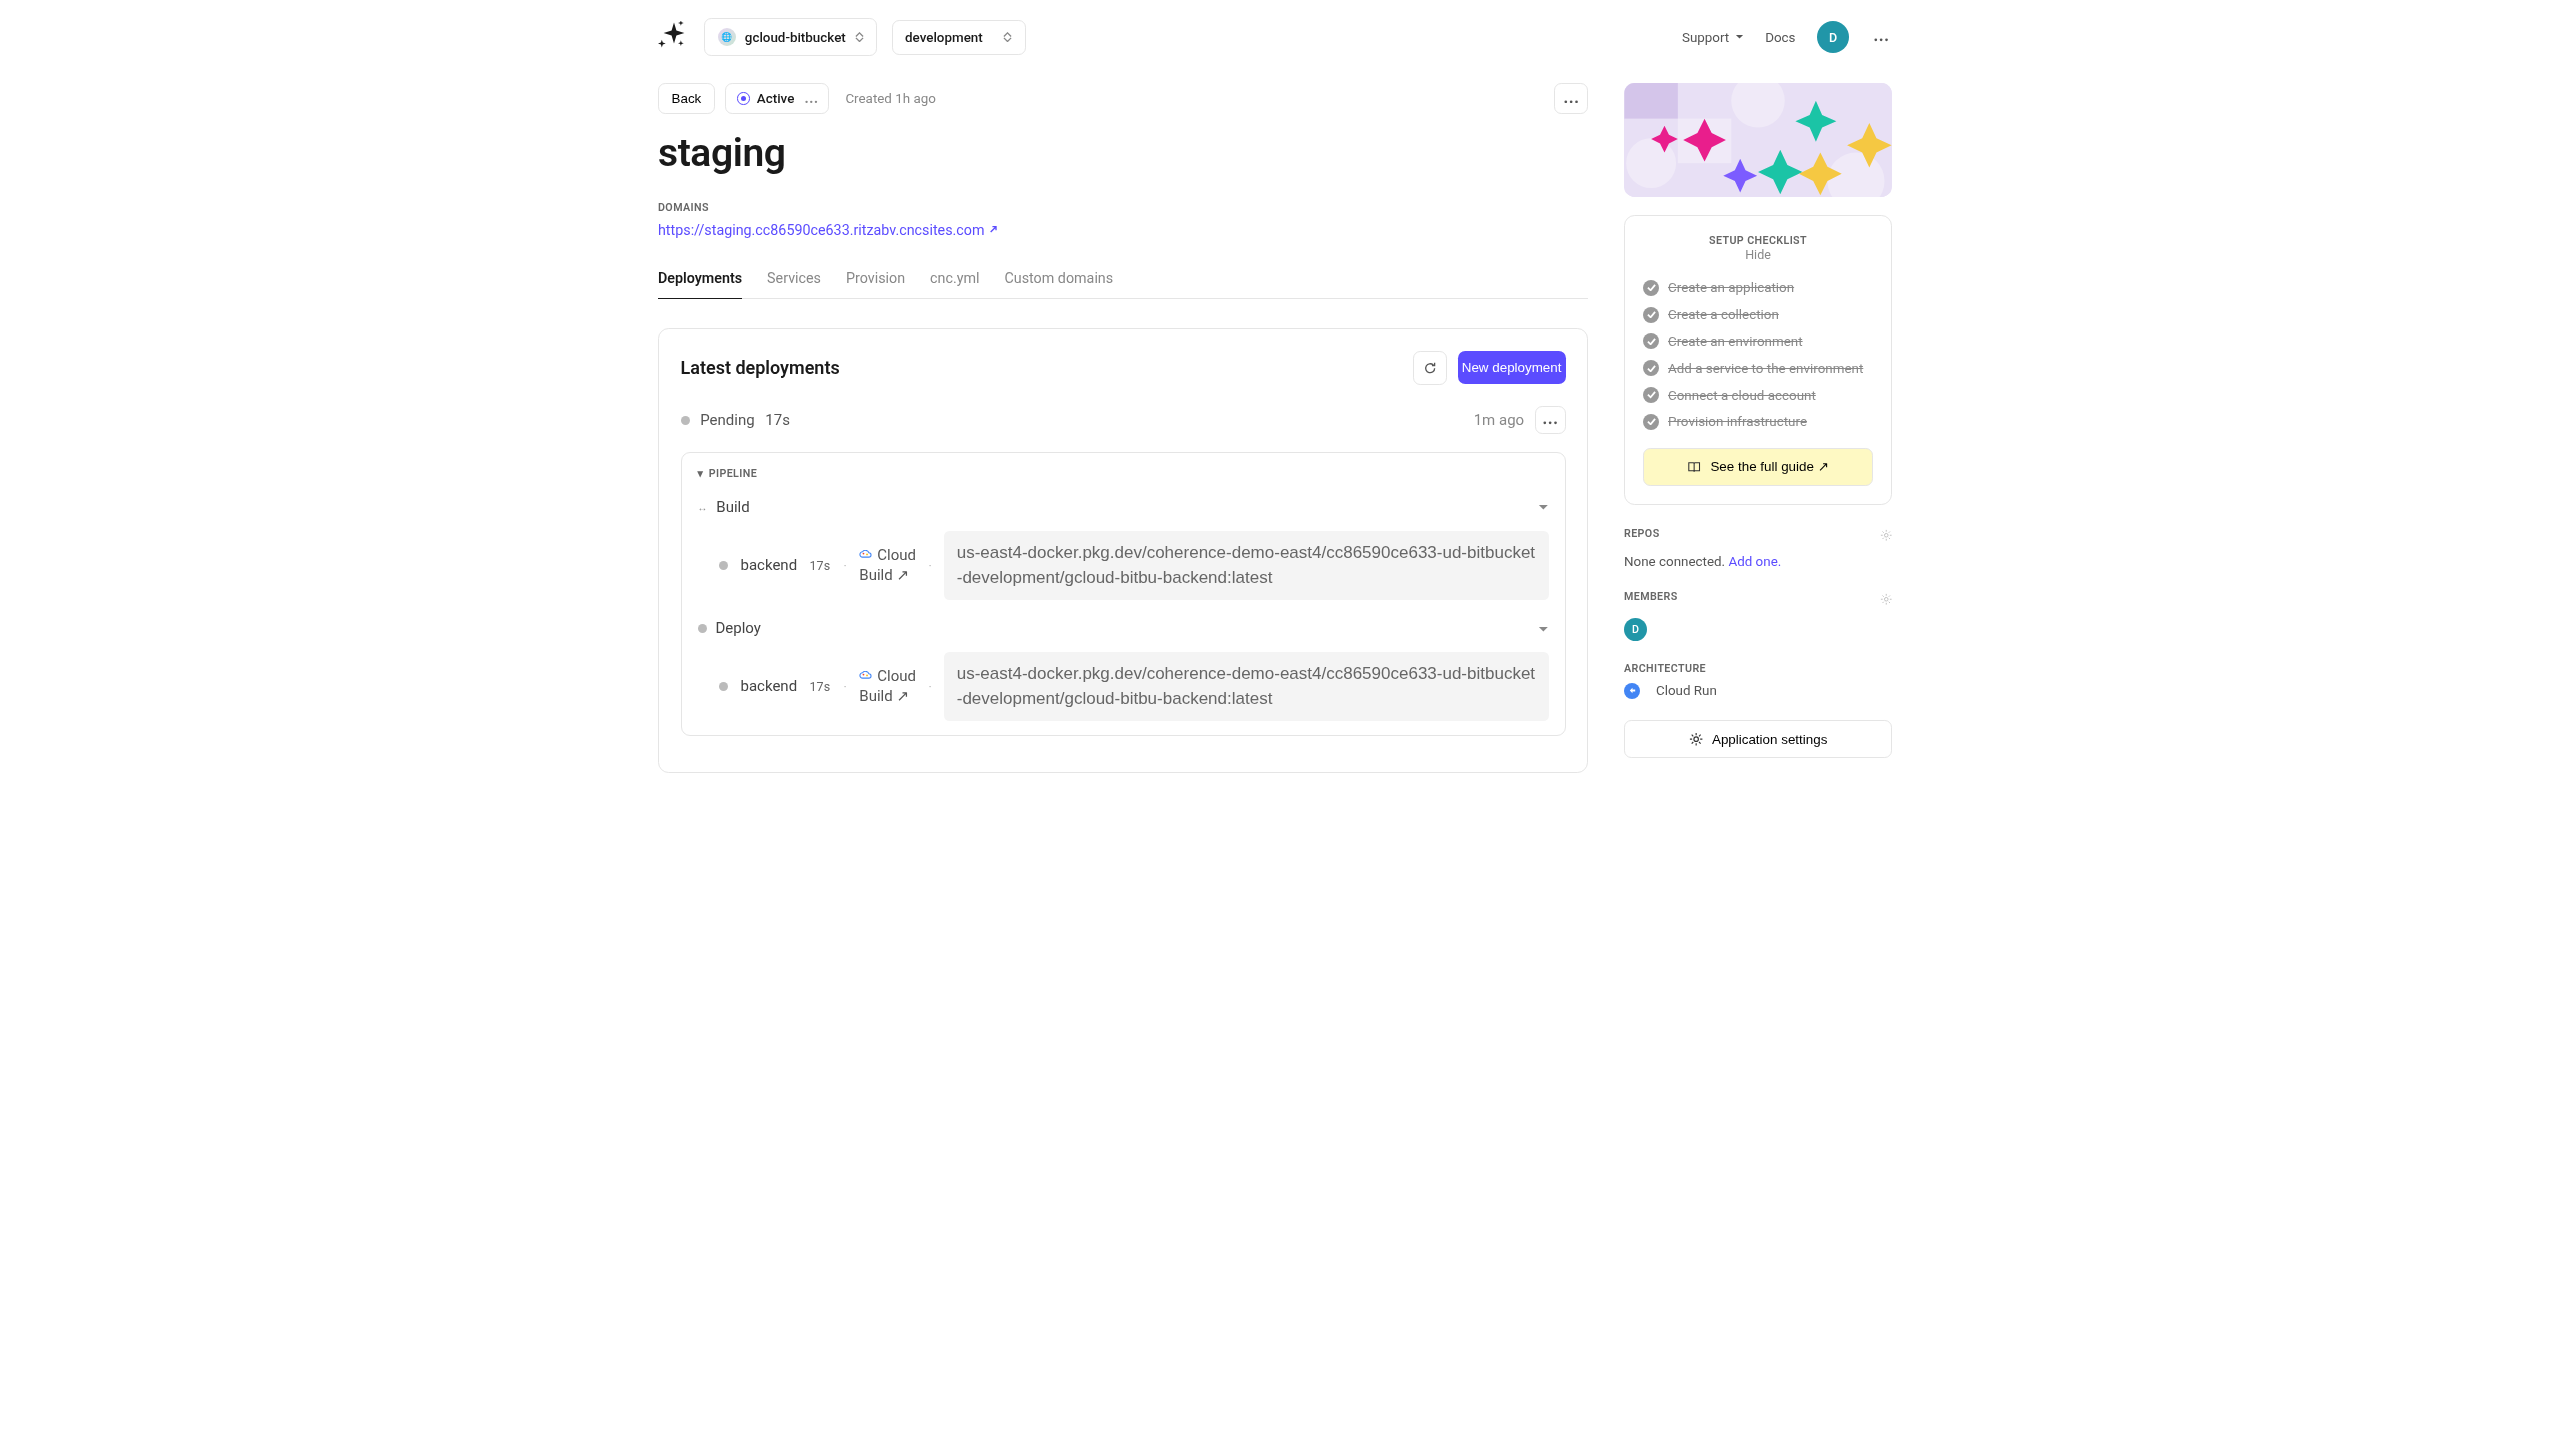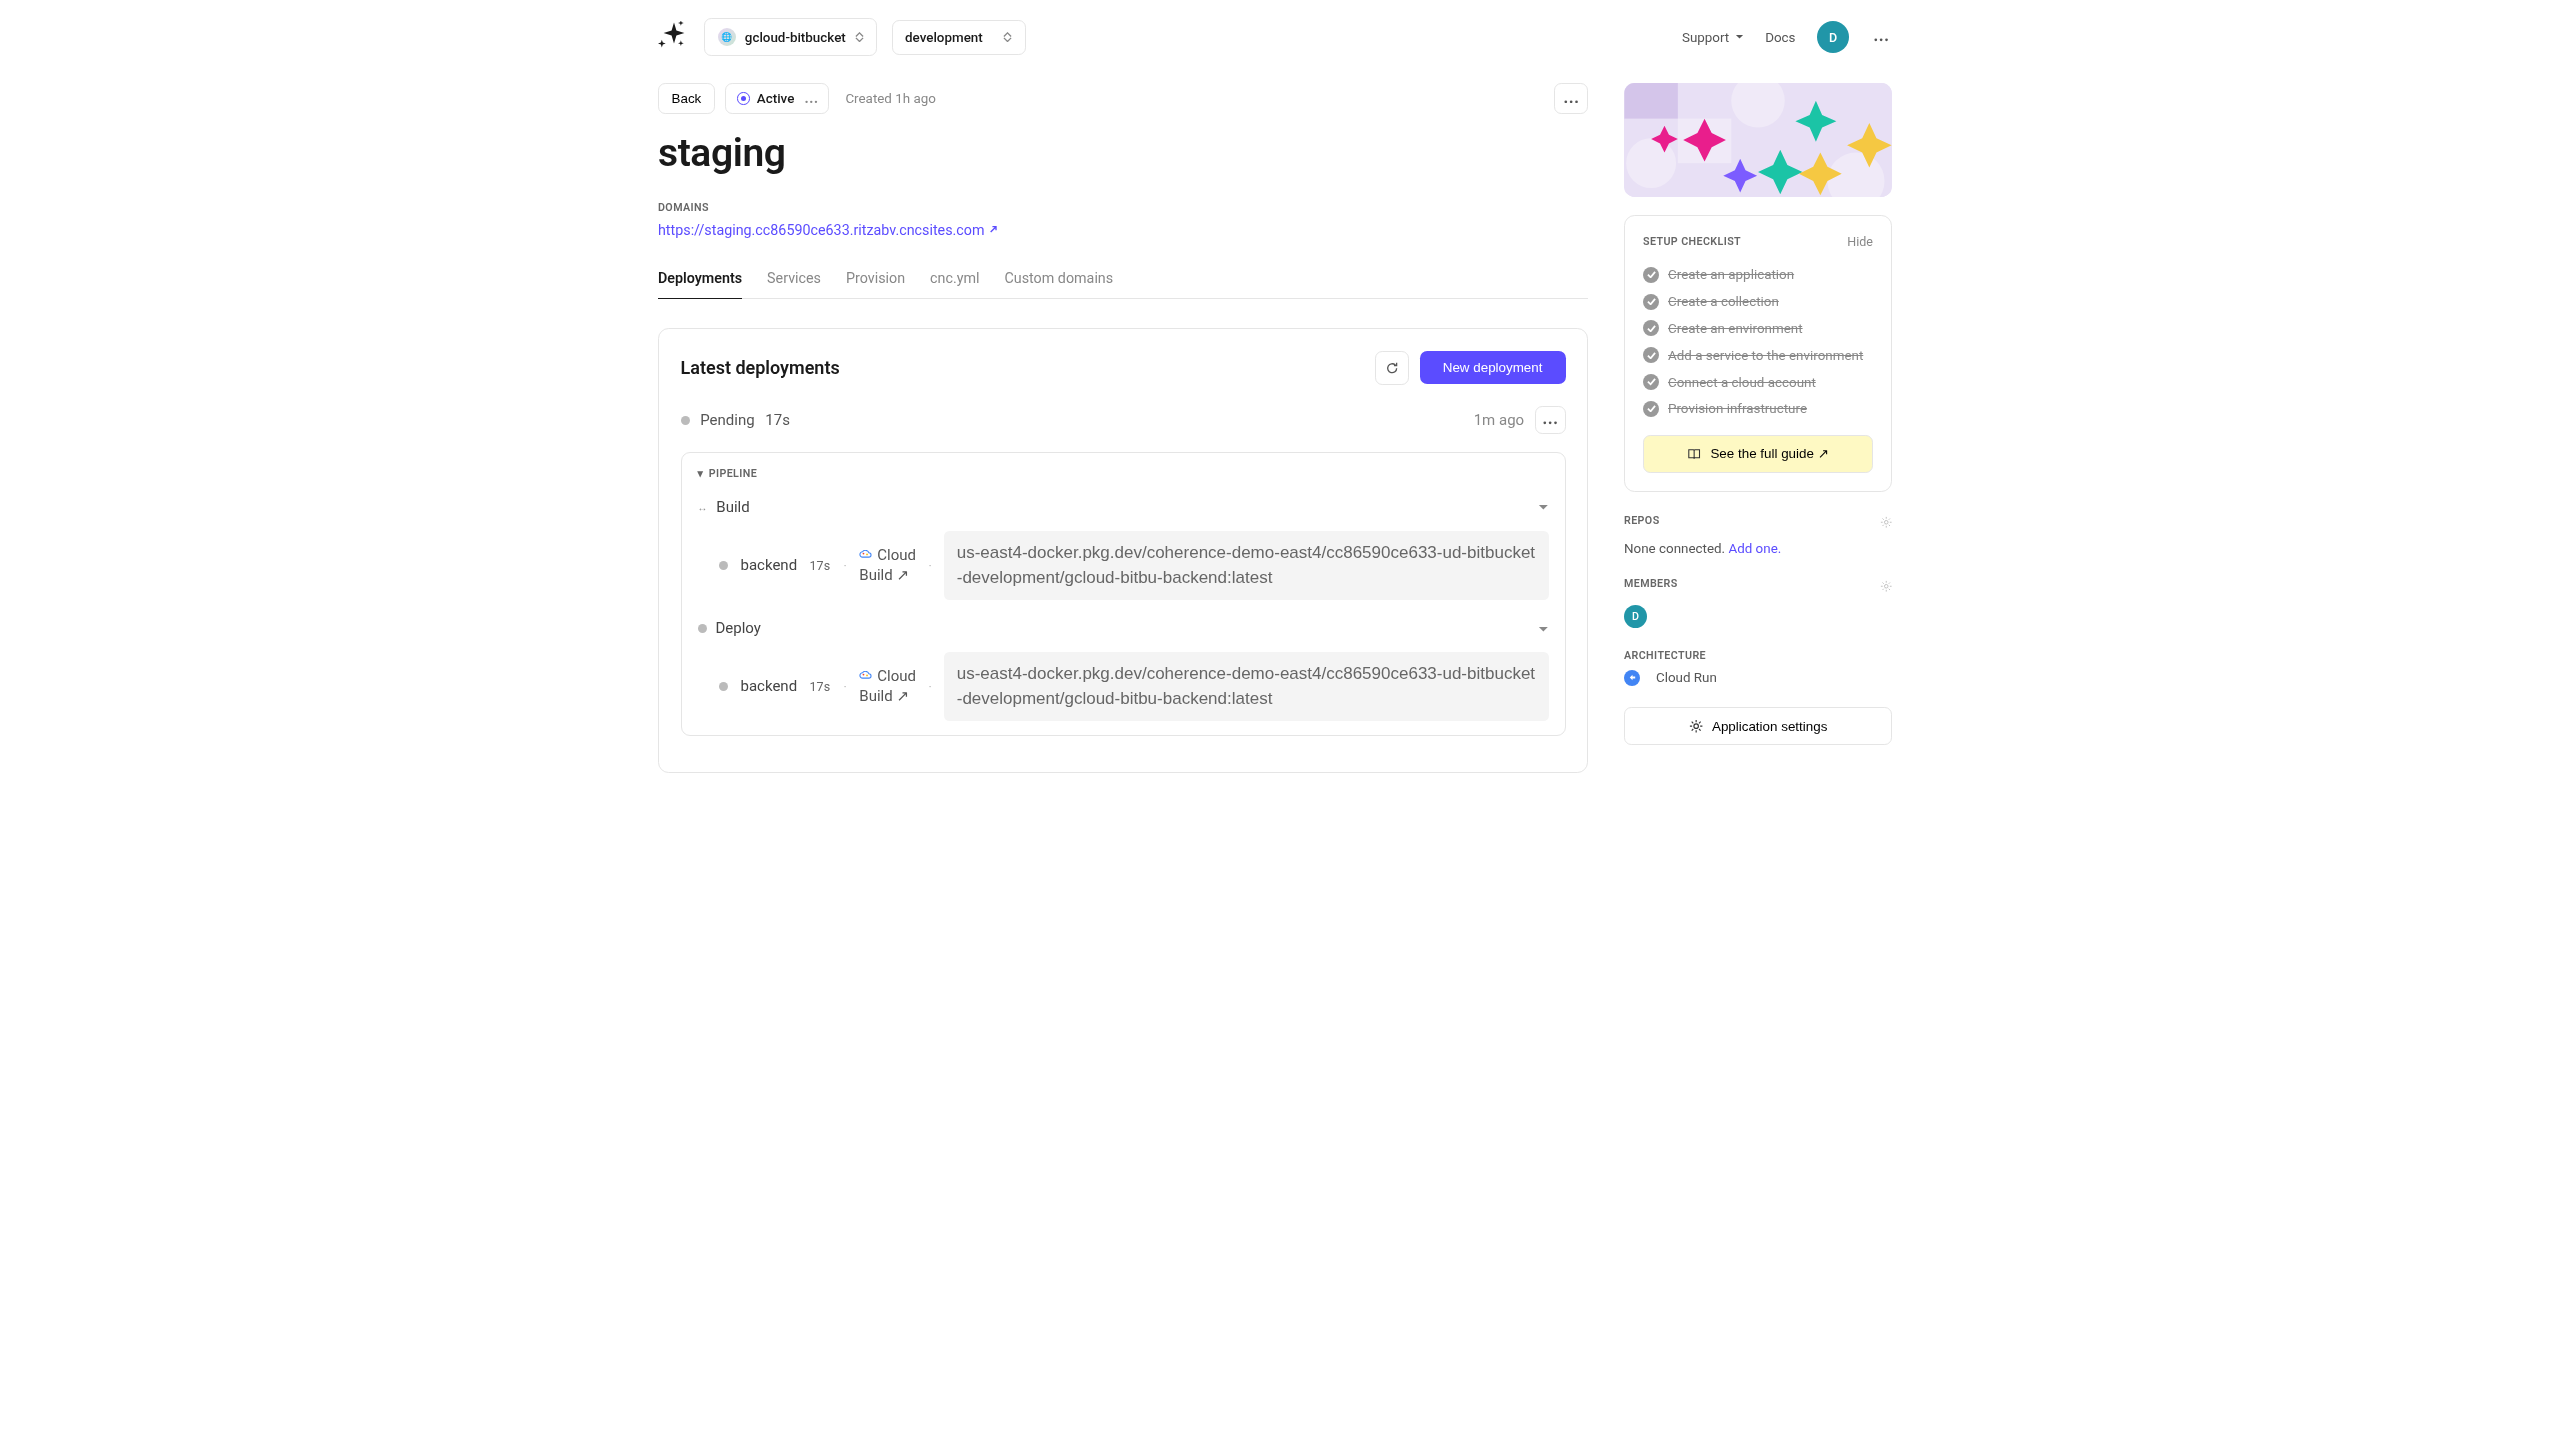--- a/index.html
+++ b/index.html
@@ -48,21 +48,21 @@
 .tabs { display: flex; gap: 25px; border-bottom: 0.9px solid #e5e5e5; margin-top: 32px; margin-bottom: 29px; }
 .tab { padding: 0 0 12.5px 0; color: #888; font-size: 14.3px; cursor: pointer; border-bottom: 1.8px solid transparent; margin-bottom: -0.9px; }
 .tab.active { color: #1a1a1a; font-weight: 600; border-bottom-color: #1a1a1a; }
 
 
 .card { border: 0.9px solid #e5e5e5; border-radius: 10.7px; padding: 21.5px; }
 .card-header { display: flex; align-items: center; justify-content: space-between; margin-bottom: 21.5px; }
 .card-title { font-size: 18px; font-weight: 600; }
 .card-actions { display: flex; align-items: center; gap: 10.7px; }
 .refresh-btn { border: 0.9px solid #e5e5e5; border-radius: 7.2px; width: 34px; height: 34px; display: flex; align-items: center; justify-content: center; cursor: pointer; background: #fff; }
-.new-deploy-btn { background: #5b4cff; color: #fff; border: none; border-radius: 7.2px; padding: 9px 23px; font-size: 13.4px; font-weight: 500; cursor: pointer; }
+.new-deploy-btn { background: #5b4cff; color: #fff; border: none; border-radius: 7.2px; padding: 9px 4px; font-size: 13.4px; font-weight: 500; cursor: pointer; }
 
 
 .deploy-item { padding-bottom: 14.3px; }
 .deploy-status-row { display: flex; align-items: center; gap: 10.7px; margin-bottom: 18px; }
 .grey-dot { width: 9px; height: 9px; border-radius: 50%; background: #bbb; }
 .deploy-status-text { font-size: 15px; color: #555; }
 .deploy-duration { font-size: 15px; color: #555; }
 .deploy-time { margin-left: auto; font-size: 15px; color: #888; }
 .deploy-more { border: 0.9px solid #e5e5e5; border-radius: 7.2px; padding: 5.4px 7.2px; cursor: pointer; color: #555; }
 
@@ -79,21 +79,21 @@
 .step-duration { font-size: 12.5px; color: #666; width: 21.5px; }
 .step-sep { color: #bbb; }
 .cloud-build { display: flex; flex-direction: column; gap: 1.8px; font-size: 15px; color: #555; }
 .cloud-build-line { display: flex; align-items: center; gap: 5.4px; }
 .cloud-icon { display: inline-block; }
 .image-box { background: #f4f4f4; border-radius: 5.4px; padding: 9px 12.5px; font-family: Liberation Sans, sans-serif; font-size: 17px; color: #666; flex: 1; line-height: 1.5; word-break: break-all; }
 
 
 .banner { height: 114px; border-radius: 10.7px; margin-bottom: 18px; background: #e8e0f5; position: relative; overflow: hidden; }
 .checklist-card { border: 0.9px solid #e5e5e5; border-radius: 10.7px; padding: 18px; margin-bottom: 21.5px; }
-.checklist-header { display: flex; justify-content: space-between; align-items: center; margin-bottom: 12.5px; }
+.checklist-header { display: flex; justify-content: space-between; align-items: center; margin-bottom: 12.5px; flex-direction: column; }
 .checklist-title { font-size: 10.7px; font-weight: 600; color: #666; letter-spacing: 0.4px; }
 .hide-link { font-size: 12.5px; color: #888; cursor: pointer; }
 .checklist-item { display: flex; align-items: center; gap: 9px; padding: 5.4px 0; }
 .check-icon { width: 16px; height: 16px; border-radius: 50%; background: #999; display: flex; align-items: center; justify-content: center; flex-shrink: 0; }
 .check-icon svg { width: 9px; height: 7.2px; }
 .checklist-text { color: #888; text-decoration: line-through; font-size: 13.4px; }
 .guide-btn { width: 100%; border: 0.9px solid #e5e5e5; border-radius: 7.2px; padding: 10.7px; background: #fef9c3; cursor: pointer; font-size: 13.4px; font-weight: 500; display: flex; align-items: center; justify-content: center; gap: 9px; margin-top: 12.5px; }
 
 .side-section { margin-bottom: 21.5px; }
 .side-header { display: flex; justify-content: space-between; align-items: center; margin-bottom: 7.2px; gap: 44px; }

